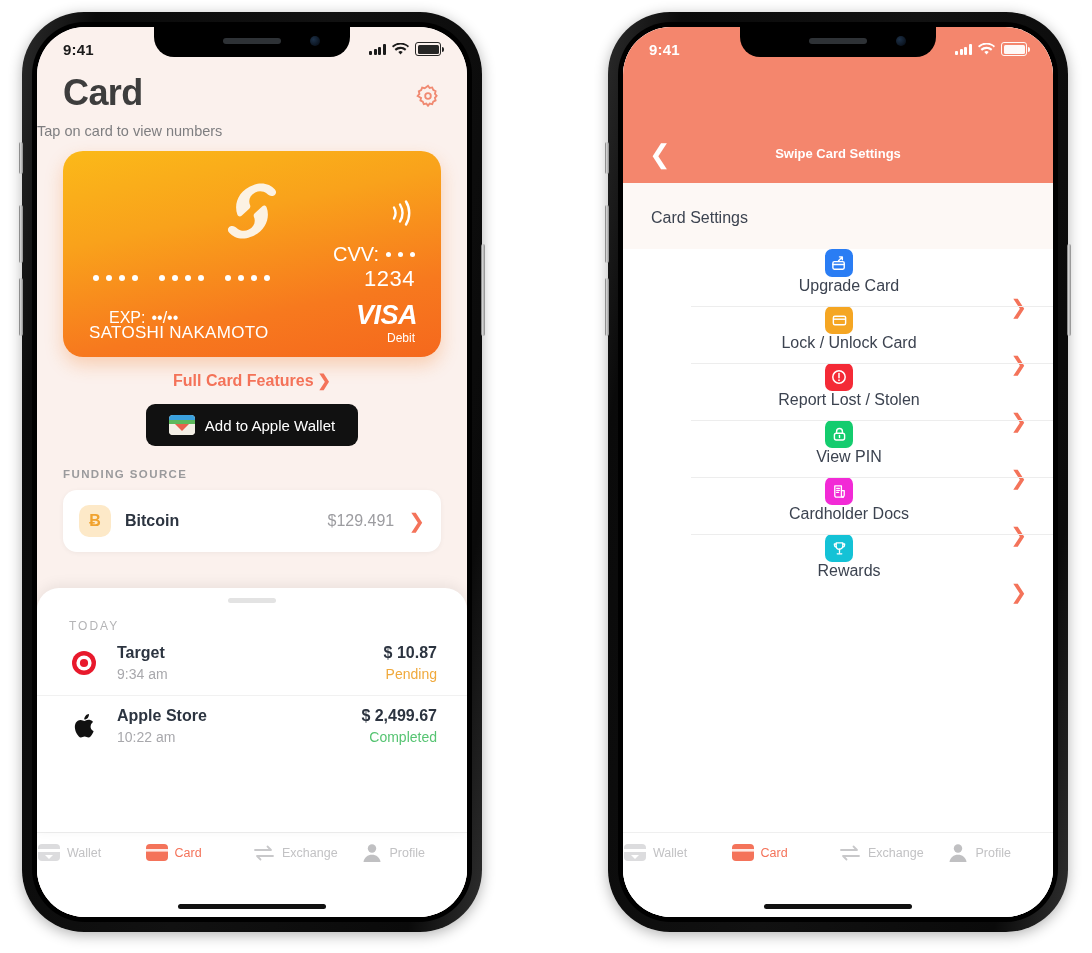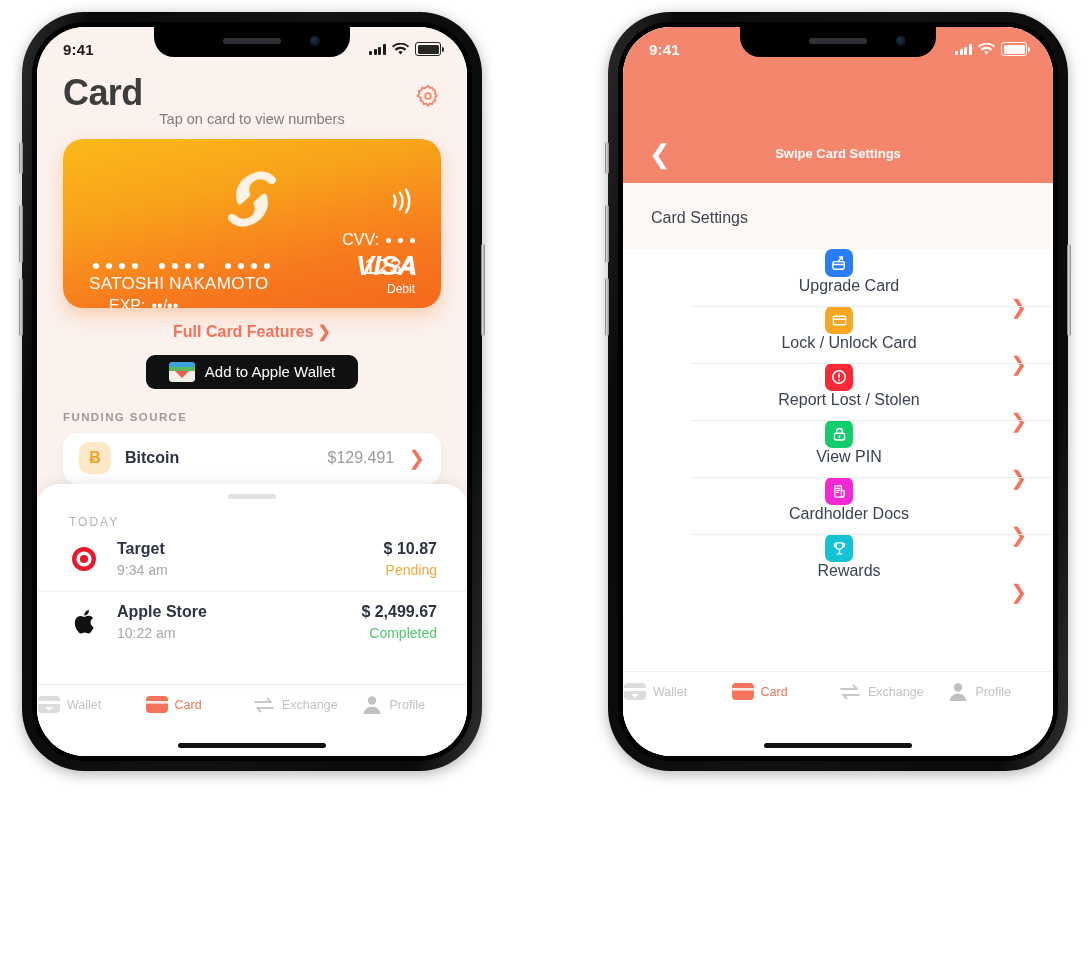--- a/index.html
+++ b/index.html
@@ -7,21 +7,21 @@
     width: 1092px; height: 953px;
     background: #ffffff;
     font-family: "Liberation Sans", sans-serif;
     overflow: hidden;
   }
   .stage { position: relative; width: 1092px; height: 953px; }
 
   
   .phone {
     position: absolute;
-    width: 460px; height: 759px;
+    width: 460px; height: 920px;
     top: 12px;
     border-radius: 62px;
     background: linear-gradient(100deg,#2b2b2b 0%, #0a0a0a 12%, #111 50%, #0a0a0a 88%, #303030 100%);
     box-shadow: 0 3px 14px rgba(0,0,0,.30);
   }
   .phone.left  { left: 22px; }
   .phone.right { left: 608px; }
 
   .bezel {
     position: absolute; inset: 10px;
@@ -81,31 +81,31 @@
   
   .screen-card { position:absolute; inset:0; background:#fbf1ed; display:flex; flex-direction:column; }
   .dark-text { color:#1b1b1b; }
   .light-text { color:#ffffff; }
 
   .card-head {
     padding: 48px 26px 0; display:flex; align-items:flex-start; justify-content:space-between;
   }
   .page-title { font-size: 36px; font-weight: bold; color:#3d3d3d; letter-spacing:-.6px; line-height:1; }
   .gear { width:26px; height:26px; margin-top:8px; cursor:pointer; }
-  .tap-hint { text-align:center; font-size:14.5px; color:#7e7e80; }
+  .tap-hint { font-size:14.5px; color:#7e7e80; margin-top:12px; }
 
   .credit-card {
     margin: 12px 26px 0; height: 206px; border-radius: 20px;
     background: linear-gradient(168deg, #fbb919 0%, #f9a21b 34%, #f7791e 72%, #f5681d 100%);
     position: relative; overflow: hidden; cursor: pointer;
     box-shadow: 0 8px 18px rgba(245,120,30,.28);
   }
   .cc-logo { position:absolute; top:26px; left:50%; transform:translateX(-50%); width:68px; height:68px; opacity:.96; }
   .cc-nfc { position:absolute; top:48px; right:26px; width:26px; height:28px; }
-  .cc-cvv { position:absolute; right:26px; top:92px; color:#fff; font-size:16px; display:flex; align-items:center; gap:7px; }
+  .cc-cvv { position:absolute; right:26px; top:92px; color:#fff; font-size:20px; display:flex; align-items:center; gap:7px; }
   .cc-last4 { position:absolute; right:26px; top:115px; color:#fff; font-size:22px; letter-spacing:.5px; }
   .cc-numbers { position:absolute; left:30px; top:124px; display:flex; gap:21px; }
   .cc-group { display:flex; gap:7px; }
   .dot { width:6px; height:6px; border-radius:50%; background:#fff; display:block; }
   .dot.sm { width:5px; height:5px; }
   .cc-exp { position:absolute; left:46px; top:158px; color:#fff; font-size:16px; display:flex; align-items:center; gap:6px; }
   .cc-name { position:absolute; left:26px; bottom:14px; color:#fff; font-size:17px; letter-spacing:.3px; }
   .cc-visa { position:absolute; right:24px; bottom:26px; color:#fff; font-style:italic; font-weight:bold; font-size:27px; letter-spacing:-.5px; }
   .cc-debit { position:absolute; right:26px; bottom:12px; color:#fff; font-size:12px; }
 

